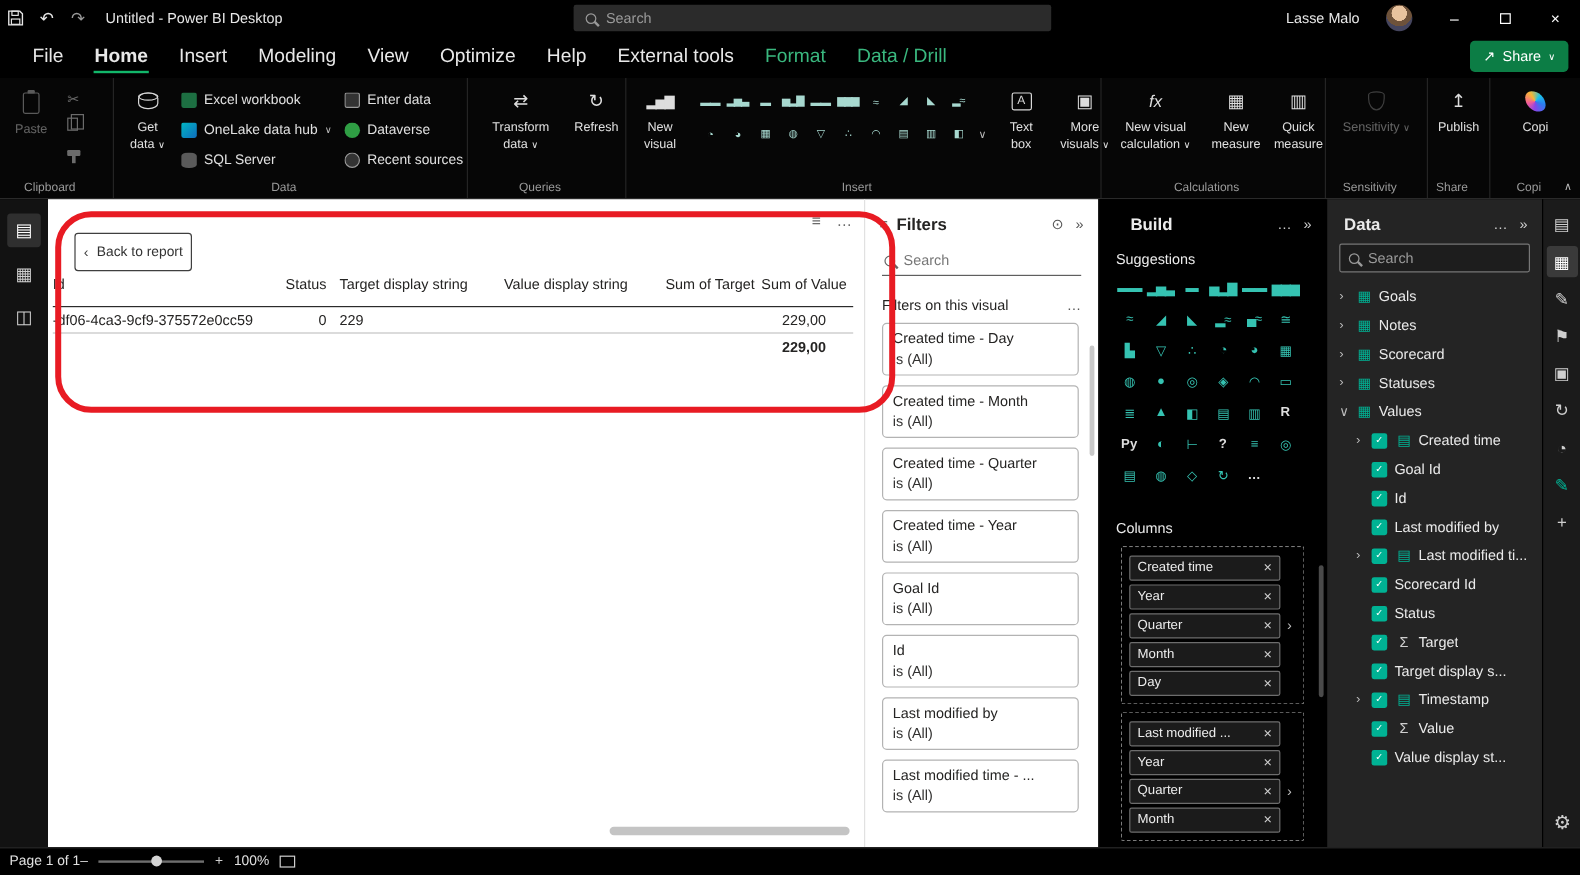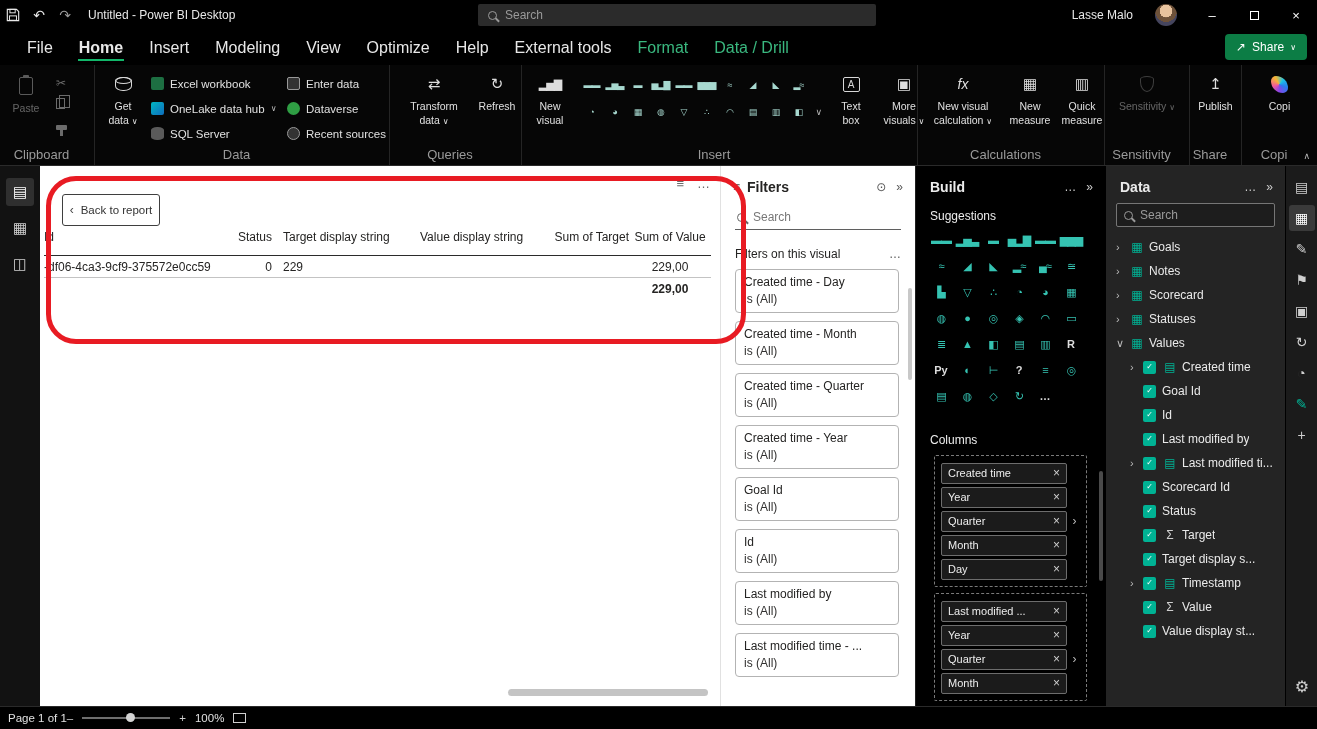--- a/index.html
+++ b/index.html
@@ -31,21 +31,21 @@
   .menu-item[data-state="active"]{font-weight:bold}
   .menu-item[data-state="active"]::after{content:"";position:absolute;left:12px;right:12px;bottom:4px;height:2px;background:var(--green)}
   .menu-item[data-state="accent"]{color:var(--menu_accent)}
   .share-btn{position:absolute;right:10px;top:4px;height:26px;background:var(--share_green);border:none;border-radius:4px;color:#fff;display:flex;align-items:center;gap:6px;padding:0 11px;font-size:12px;font-family:inherit;cursor:pointer}
   .share-btn .sh-ic{font-size:12px}
   .caret{font-size:8px;color:inherit}
 
   
   .ribbon{position:absolute;left:0;top:65px;width:1317px;height:101px;background:#060606;border-bottom:1px solid #2a2a2a;display:flex}
   .rgroup{position:relative;height:100%;border-right:1px solid #242424;flex:none}
-  .rgroup-label{position:absolute;bottom:3px;left:0;right:11px;text-align:center;font-size:13px;color:#9a9a9a;white-space:nowrap;overflow:hidden}
+  .rgroup-label{position:absolute;bottom:3px;left:0;right:11px;text-align:center;font-size:10px;color:#9a9a9a;white-space:nowrap;overflow:hidden}
   .g-content{display:flex;gap:8px;padding-top:6px;height:80px}
   .rbtn{display:flex;flex-direction:column;align-items:center;text-align:center;font-size:10.5px;color:#e0e0e0;gap:3px;cursor:pointer;flex:none}
   .rbtn.disabled{opacity:.42}
   .rlabel{line-height:1.3;white-space:normal}
   .ric{height:26px;display:flex;align-items:center;justify-content:center;color:#ddd;font-size:15px}
   .clip-wrap{display:flex;padding:8px 0 0 8px;gap:12px}
   .clip-icons{display:flex;flex-direction:column;gap:9px;padding-top:4px;opacity:.5}
   .sic{font-size:12px;color:#cfcfcf;cursor:pointer;line-height:1}
   .ic-clip{width:14px;height:18px;border:1.5px solid #cfcfcf;border-radius:2px;position:relative;display:inline-block}
   .ic-clip::before{content:"";position:absolute;top:-3px;left:2.5px;width:6px;height:3px;background:#cfcfcf;border-radius:1px}
@@ -526,21 +526,21 @@
       <div class="filter-card">
       <div class="fc-title">Last modified time - ...</div>
       <div class="fc-cond">is (All)</div>
     </div>
     </div>
   <div class="f-scroll"></div>
 </div>
 
 <div class="build">
   <div class="p-head">
-    <span class="p-title" style="margin-left:2px">Build</span>
+    <span class="p-title" style="margin-left:14px">Build</span>
     <span class="p-ics" style="color:#cfcfcf">
       <span>…</span>
       <span>»</span>
     </span>
   </div>
   <div class="b-sub">Suggestions</div>
   <div class="b-grid">
 
   <span class="b-ic" title="stacked-bar-chart">▬▬</span>
       <span class="b-ic" title="stacked-column-chart">▂▅▃</span>

